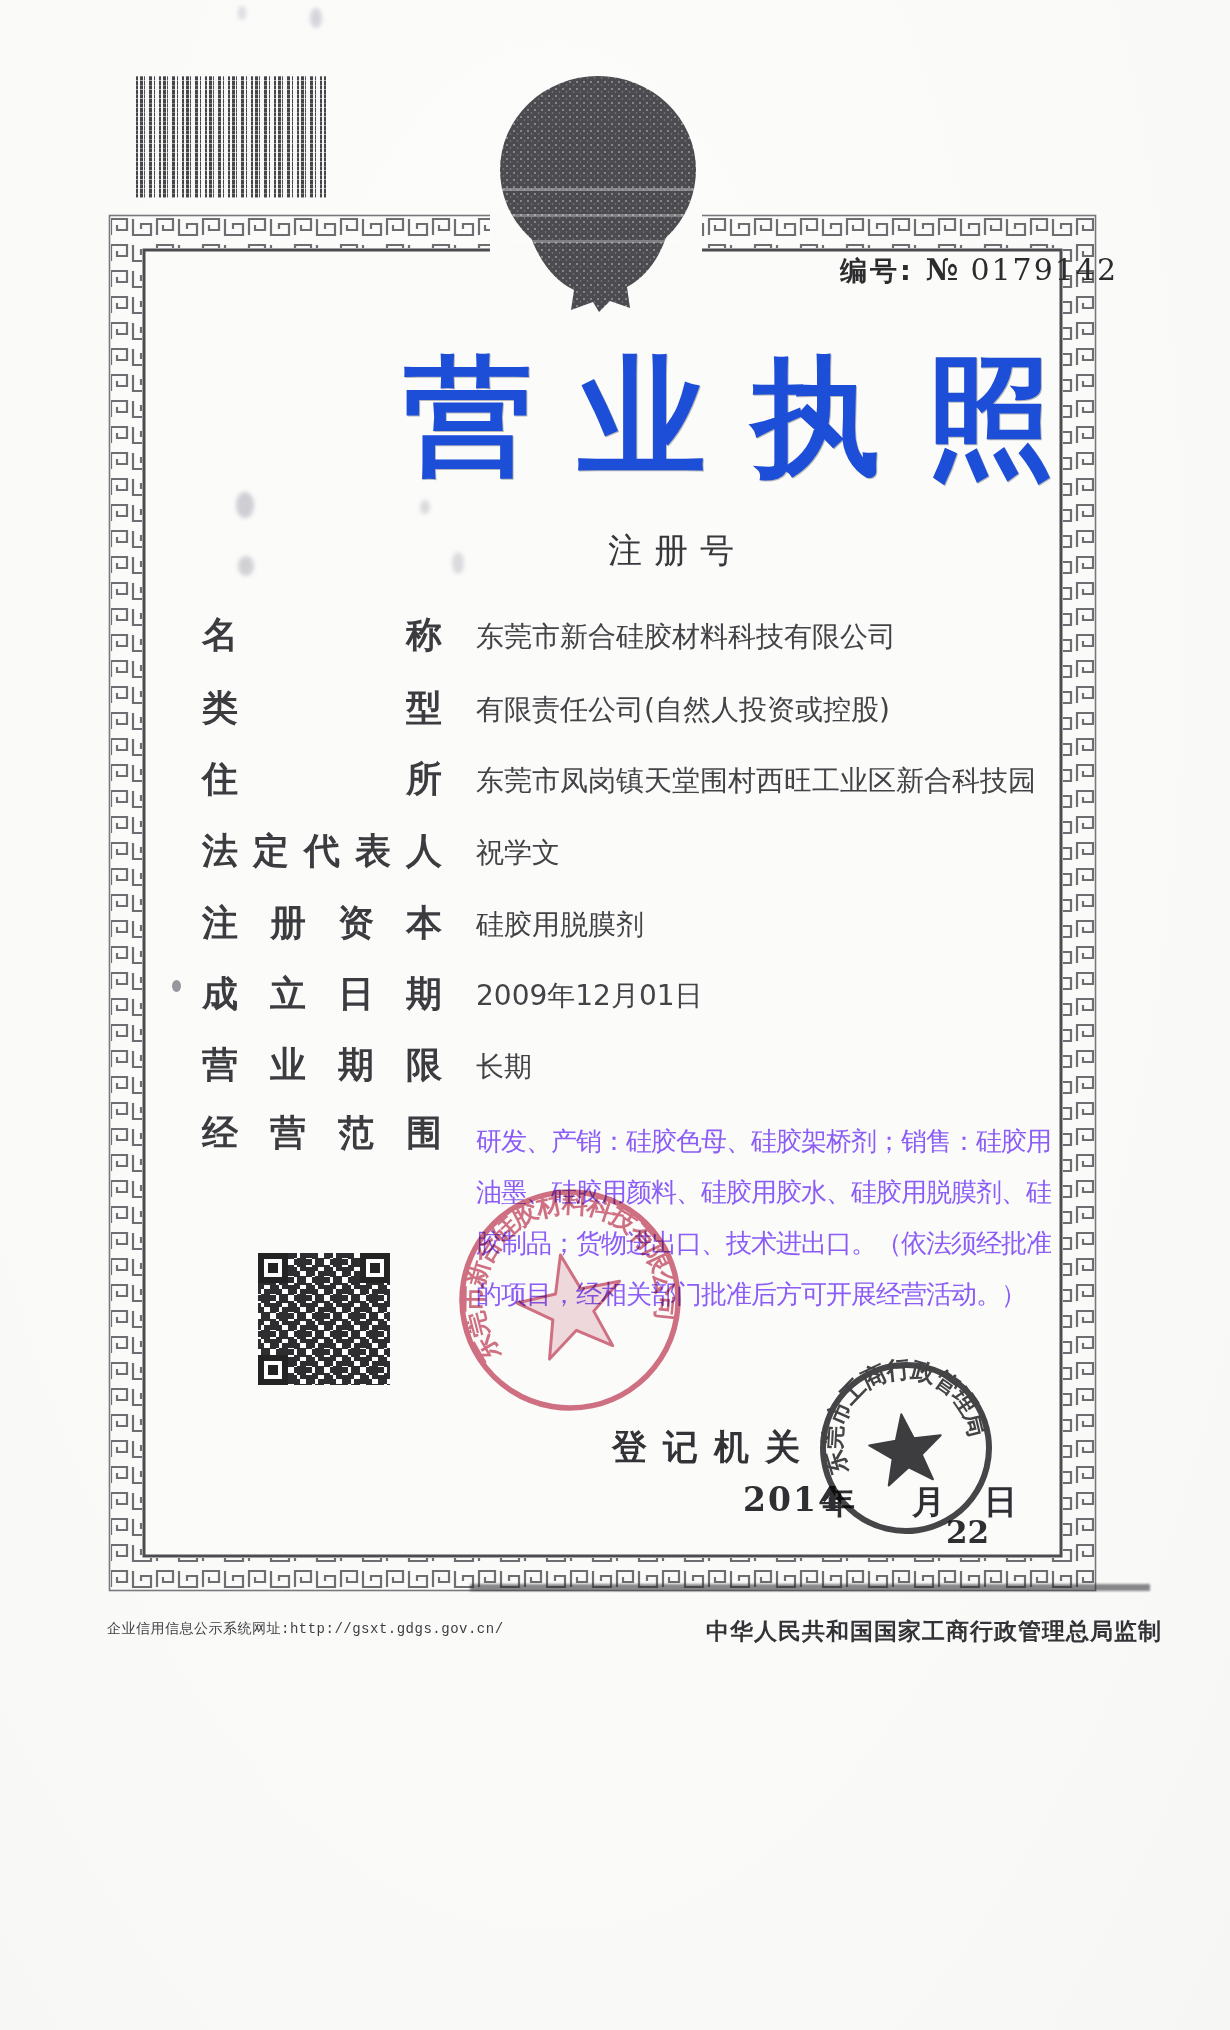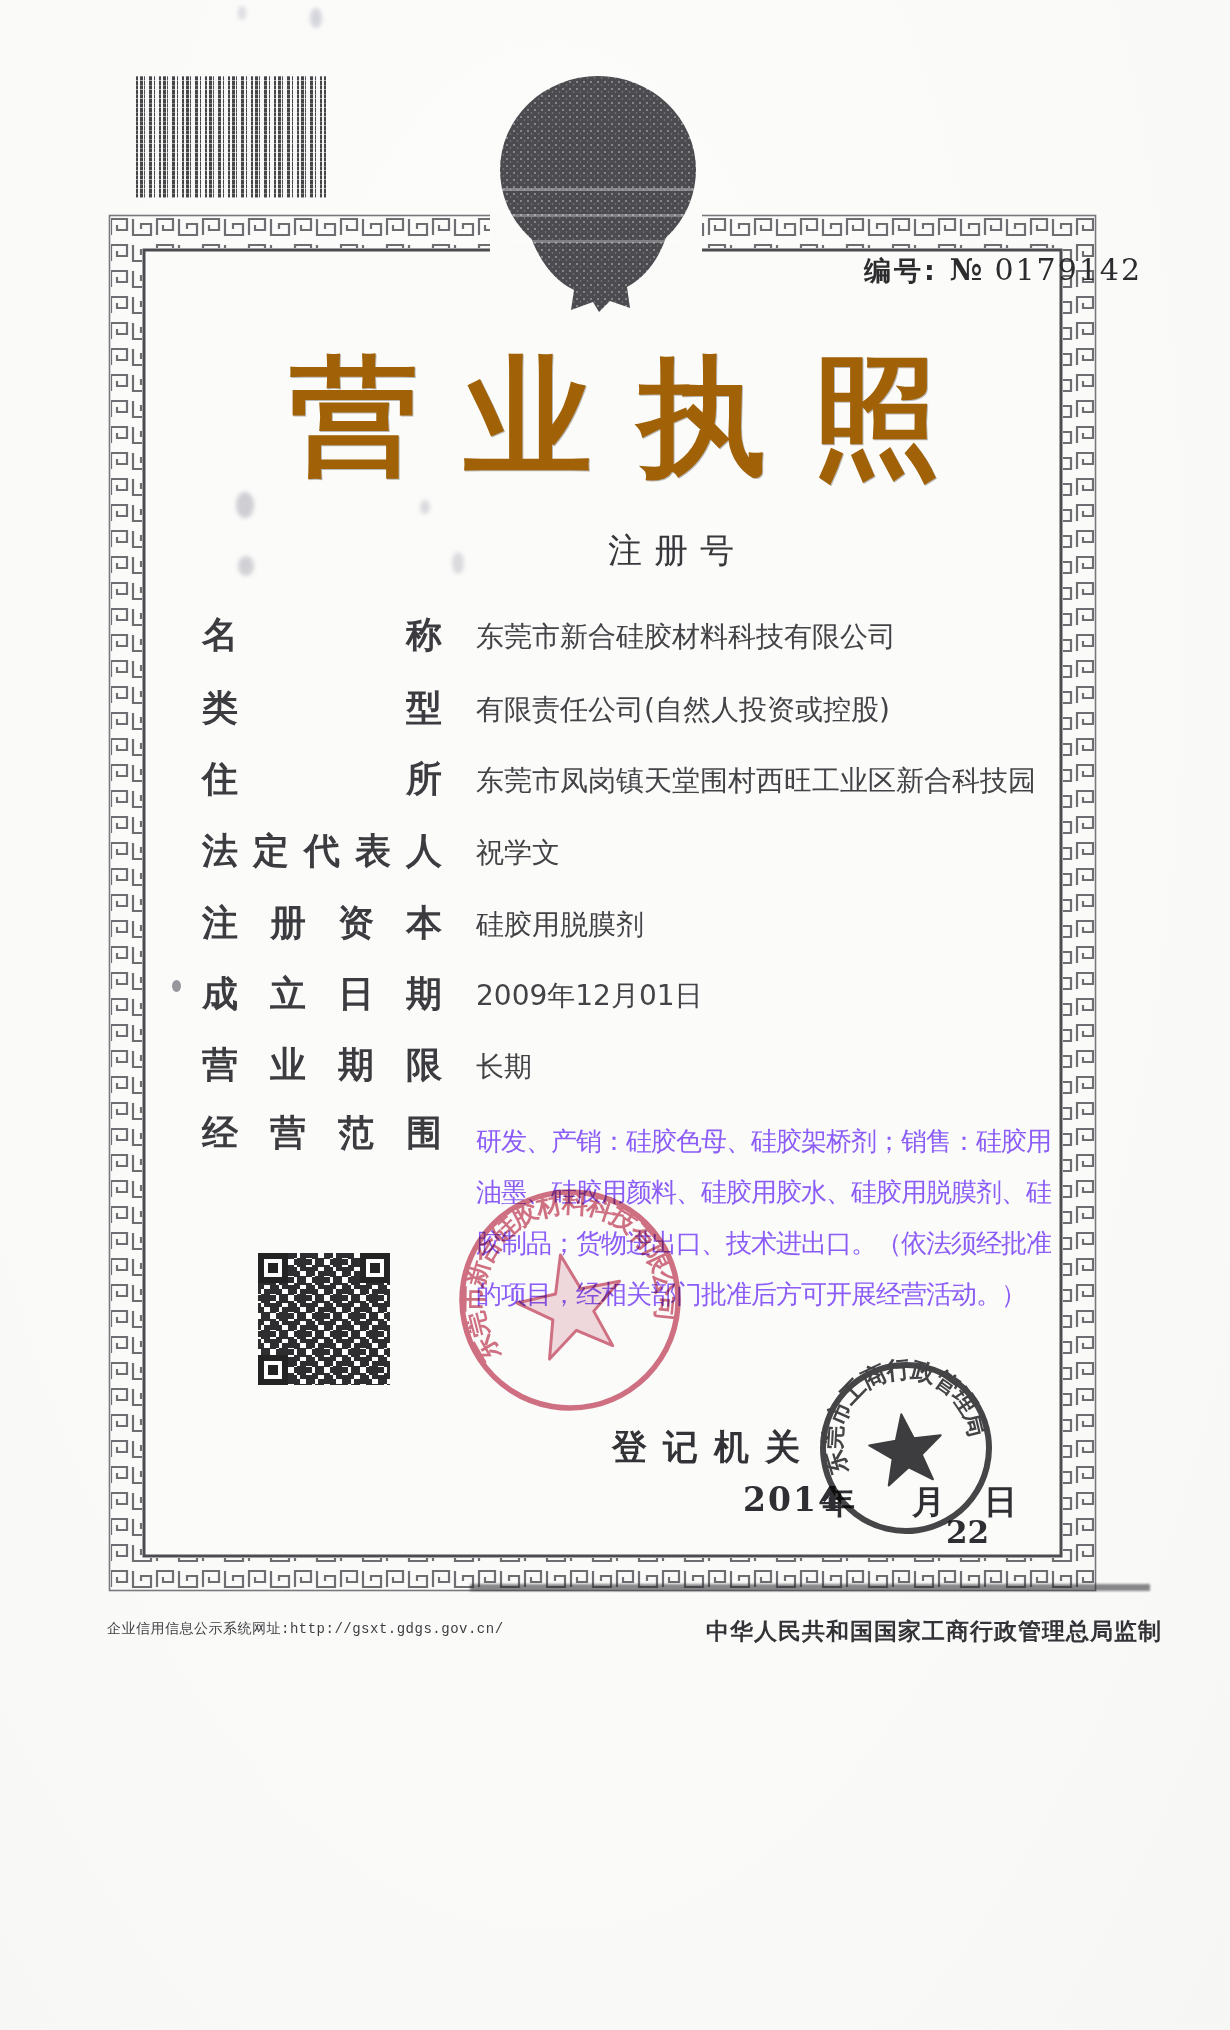--- a/index.html
+++ b/index.html
@@ -22,29 +22,29 @@
     left:136px;top:76px;width:190px;height:122px;z-index:2;opacity:.88;
     background-image:
       repeating-linear-gradient(0deg, rgba(255,255,255,.55) 0 1px, transparent 1px 4px, rgba(255,255,255,.3) 4px 5px, transparent 5px 9px),
       repeating-linear-gradient(90deg,#2e2e30 0 2px,#f6f6f6 2px 4px,#2e2e30 4px 7px,#f6f6f6 7px 8px,#3a3a3c 8px 9px,#f6f6f6 9px 13px,#2e2e30 13px 16px,#f6f6f6 16px 18px,#2e2e30 18px 19px,#f6f6f6 19px 23px);
   }
 
   
   .emblem{left:498px;top:72px;z-index:3;}
 
   
-  .serial{left:840px;top:252px;z-index:2;display:flex;align-items:baseline;gap:12px;color:#2c2c2e;margin-left:24px;}
+  .serial{left:840px;top:252px;z-index:2;display:flex;align-items:baseline;gap:12px;color:#2c2c2e;}
   .serial .lbl{font-size:27px;letter-spacing:3px;font-weight:600;}
   .serial .no-mark{font-family:"DejaVu Serif",serif;font-size:30px;font-weight:700;}
   .serial .num{font-family:"DejaVu Serif",serif;font-size:30px;letter-spacing:2px;}
 
   
   .license-title{
-    left:130px;top:332px;width:970px;z-index:2;text-align:center;
-    font-size:128px;font-weight:900;color:#a16207;letter-spacing:46px;text-indent:46px;
+    left:130px;top:332px;width:970px;z-index:2;text-align:right;
+    font-size:128px;font-weight:900;color:#1d4ed8;letter-spacing:46px;text-indent:46px;
     text-shadow:1px 1px 0 rgba(60,60,60,.35);
   }
 
   
   .reg-row{left:608px;top:528px;z-index:2;display:flex;align-items:baseline;gap:41px;}
   .reg-row .lbl{font-size:34px;letter-spacing:12px;color:#38383c;font-weight:500;}
   .reg-row .num{font-family:"DejaVu Serif",serif;font-size:30px;letter-spacing:.5px;color:#303034;}
 
   
   .field-row{left:202px;z-index:2;display:flex;align-items:flex-start;}

